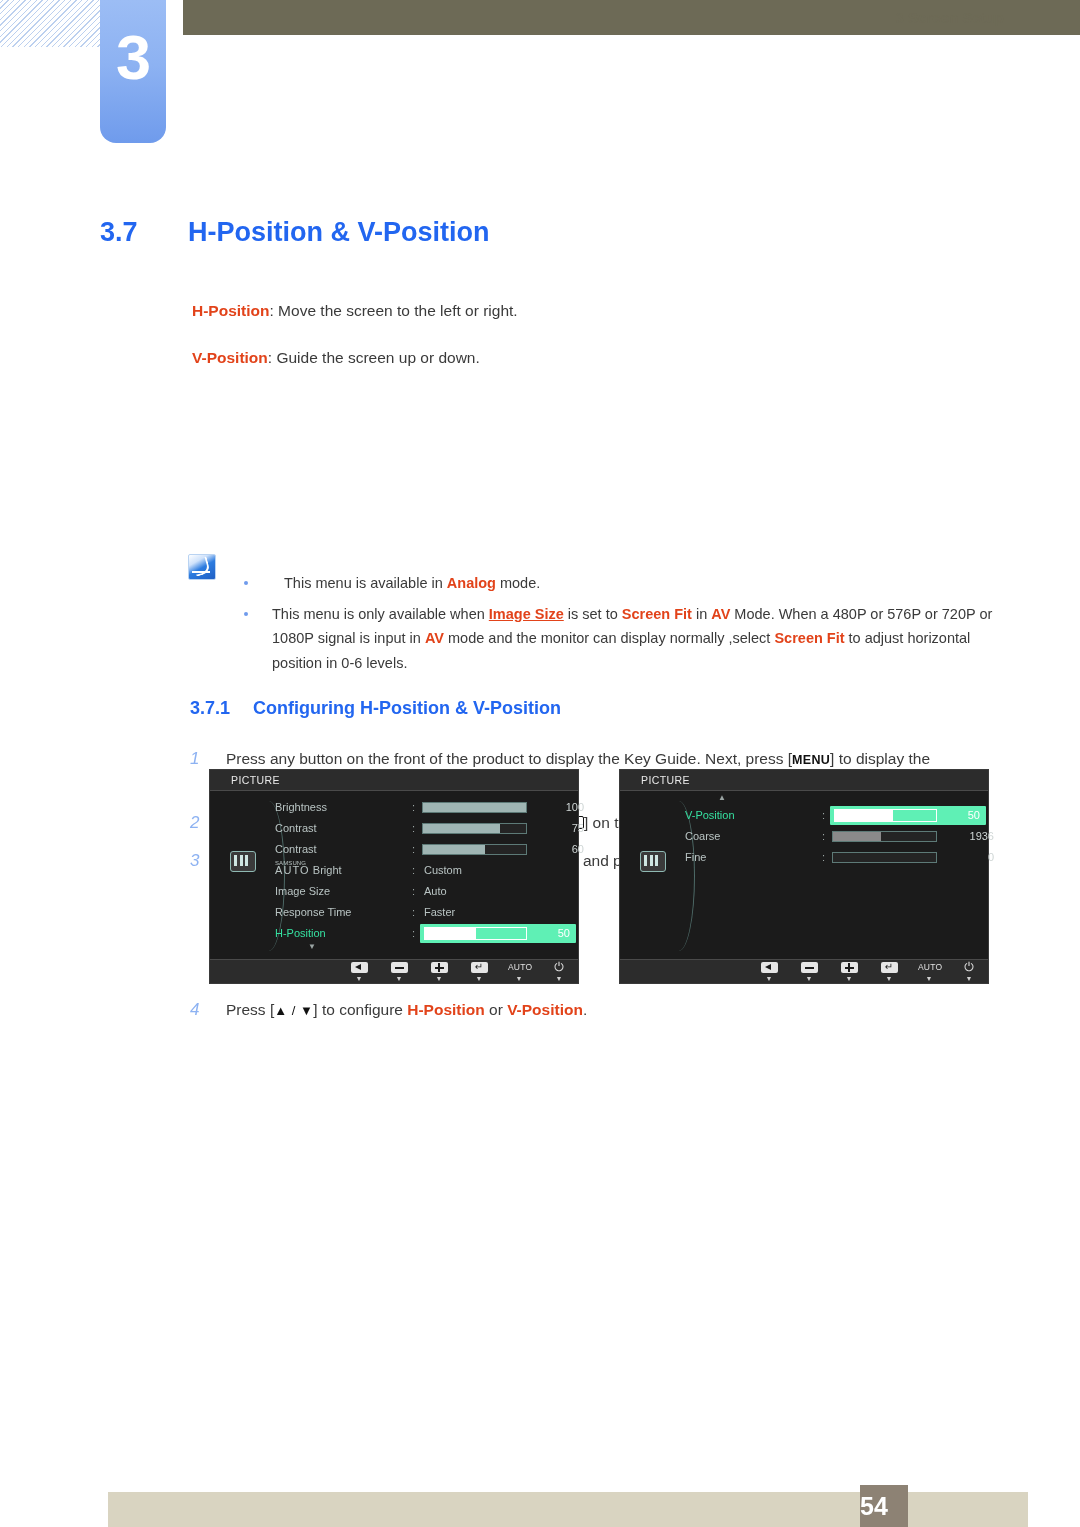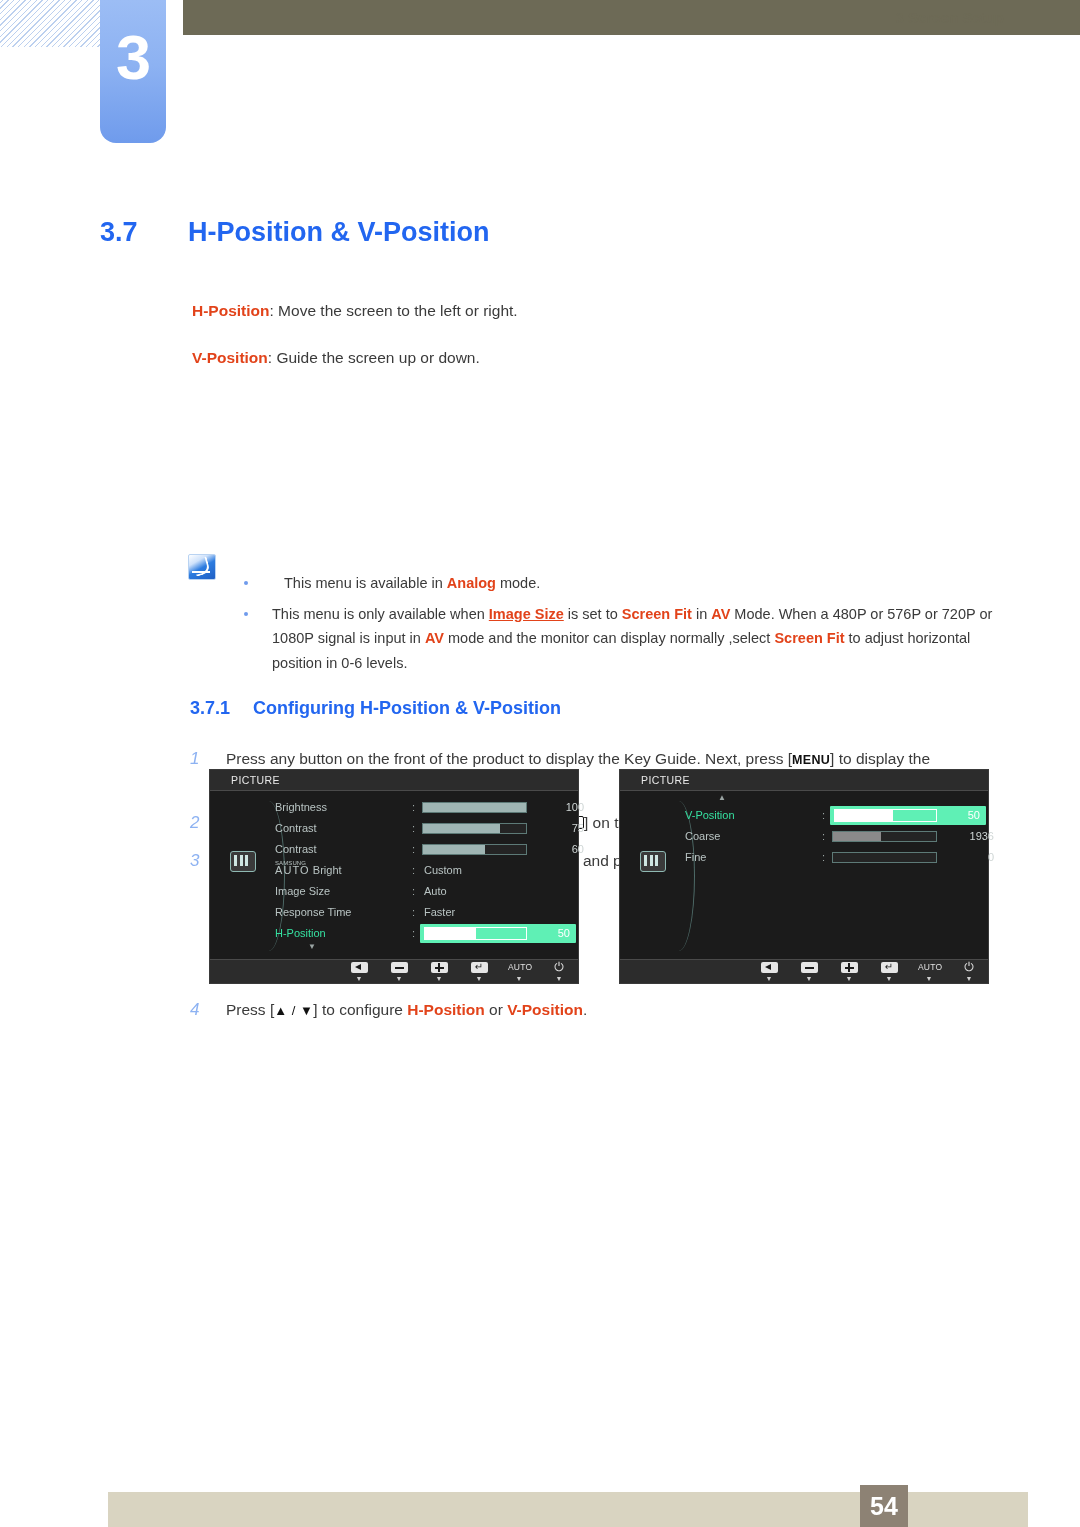--- a/index.html
+++ b/index.html
@@ -470,21 +470,20 @@
     color: #6d6a56;
   }
   .footer-page {
     position: absolute;
     left: 860px; top: 1485px;
     width: 48px; height: 42px;
     background: #8d8274;
     color: #ffffff;
     font-size: 25px;
     font-weight: bold;
-    text-align: center;
     line-height: 42px;
   }
 </style>
 </head>
 <body>
 
 <div class="header">
   <div class="hatch"></div>
   <div class="topbar"></div>
   <div class="chapbox"></div>

